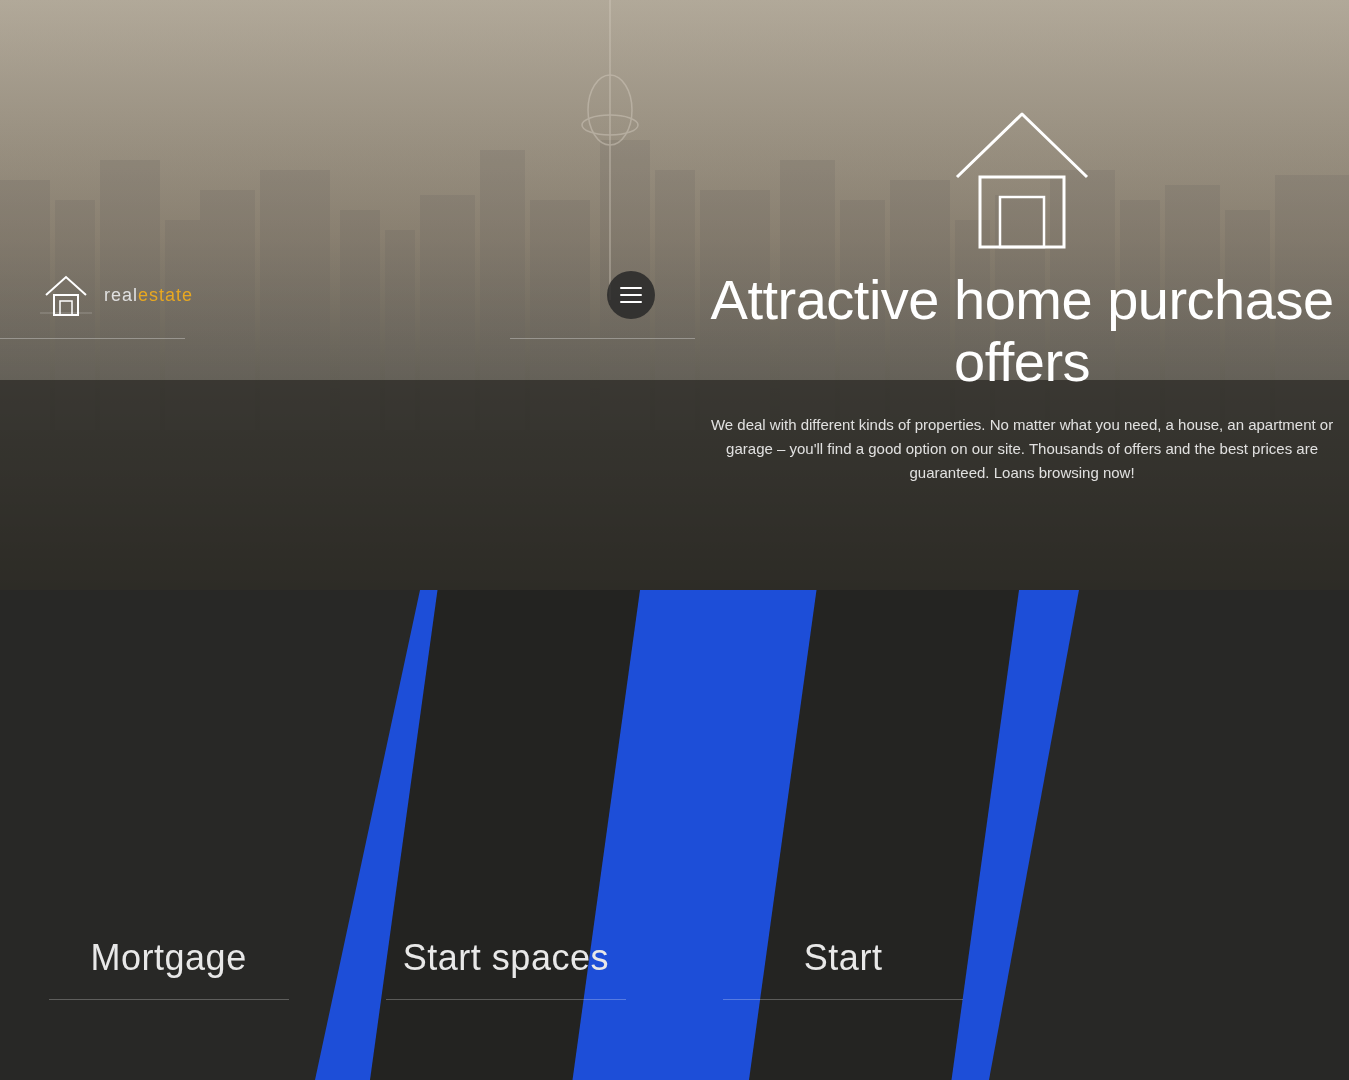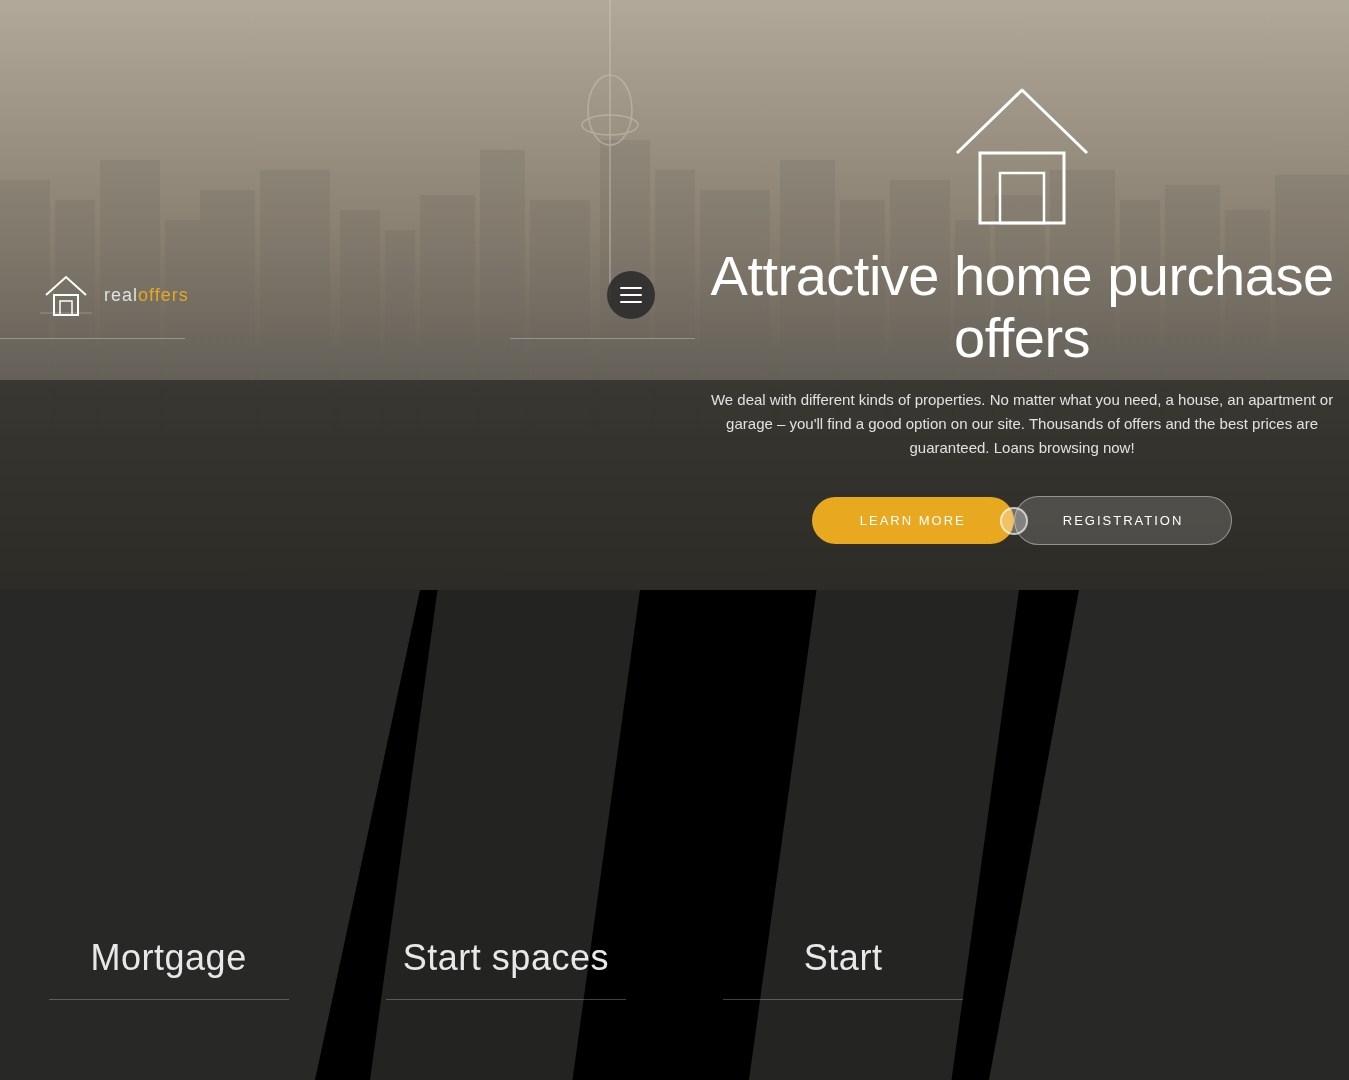--- a/index.html
+++ b/index.html
@@ -203,21 +203,21 @@
       font-weight: 400;
       position: relative;
       z-index: 2;
       backdrop-filter: blur(4px);
     }
 
     
     .bottom-section {
       width: 1349px;
       height: 490px;
-      background: #000000;
+      background: #1d4ed8;
       position: relative;
       overflow: hidden;
     }
 
     
     .diagonal-shapes {
       position: absolute;
       inset: 0;
       overflow: hidden;
     }
@@ -357,21 +357,21 @@
     <div class="logo-area">
 
       <svg class="logo-icon" viewBox="0 0 52 52" fill="none" xmlns="http://www.w3.org/2000/svg">
         <polyline points="6,26 26,8 46,26" stroke="white" stroke-width="2" fill="none"></polyline>
         <rect x="14" y="26" width="24" height="20" stroke="white" stroke-width="2" fill="none"></rect>
         <rect x="20" y="32" width="12" height="14" stroke="white" stroke-width="1.5" fill="none"></rect>
         <line x1="0" y1="44" x2="52" y2="44" stroke="rgba(255,255,255,0.25)" stroke-width="1"></line>
       </svg>
       <div class="logo-text">
         <span class="logo-real">real</span>
-        <span class="logo-estate">offers</span>
+        <span class="logo-estate">estate</span>
       </div>
     </div>
 
     <div class="nav-separator-left"></div>
 
     <button class="menu-btn">
       <span></span>
       <span></span>
       <span></span>
     </button>
@@ -384,25 +384,20 @@
     <svg class="house-icon-large" viewBox="0 0 160 160" fill="none" xmlns="http://www.w3.org/2000/svg">
       <polyline points="15,88 80,25 145,88" stroke="white" stroke-width="3" fill="none" stroke-linejoin="round"></polyline>
       <rect x="38" y="88" width="84" height="70" stroke="white" stroke-width="3" fill="none"></rect>
       <rect x="58" y="108" width="44" height="50" stroke="white" stroke-width="2.5" fill="none"></rect>
     </svg>
 
     <h1 class="hero-title">Attractive home purchase offers</h1>
 
     <p class="hero-subtitle">We deal with different kinds of properties. No matter what you need, a house, an apartment or garage – you'll find a good option on our site. Thousands of offers and the best prices are guaranteed. Loans browsing now!</p>
 
-    <div class="hero-buttons">
-      <button class="btn-learn-more">LEARN MORE</button>
-      <div class="btn-divider"></div>
-      <button class="btn-registration">REGISTRATION</button>
-    </div>
   </div>
 </div>
 
 <div class="bottom-section">
   <div class="diagonal-shapes">
     <div class="shape-1"></div>
     <div class="shape-2"></div>
     <div class="shape-3"></div>
     <div class="shape-4"></div>
   </div>

